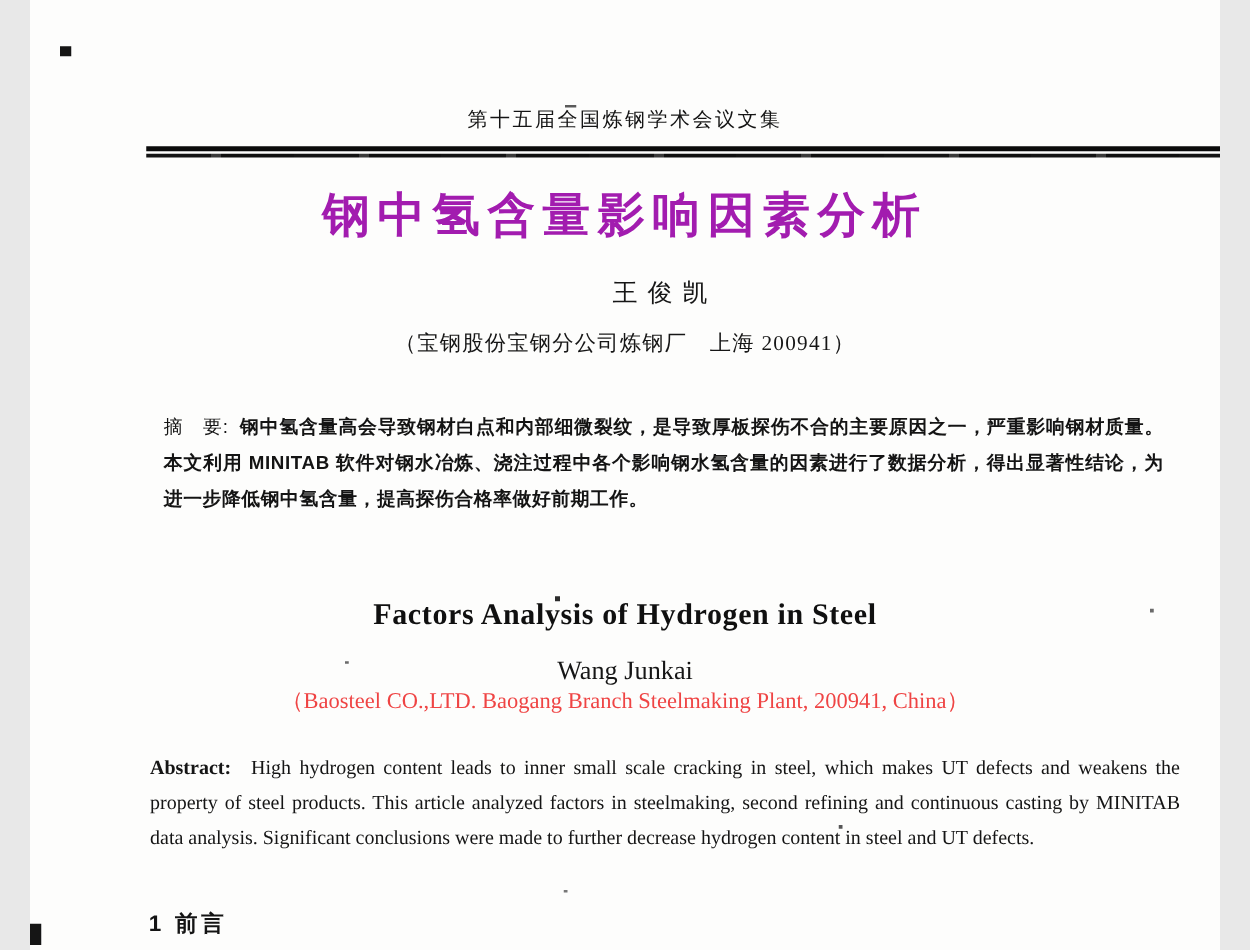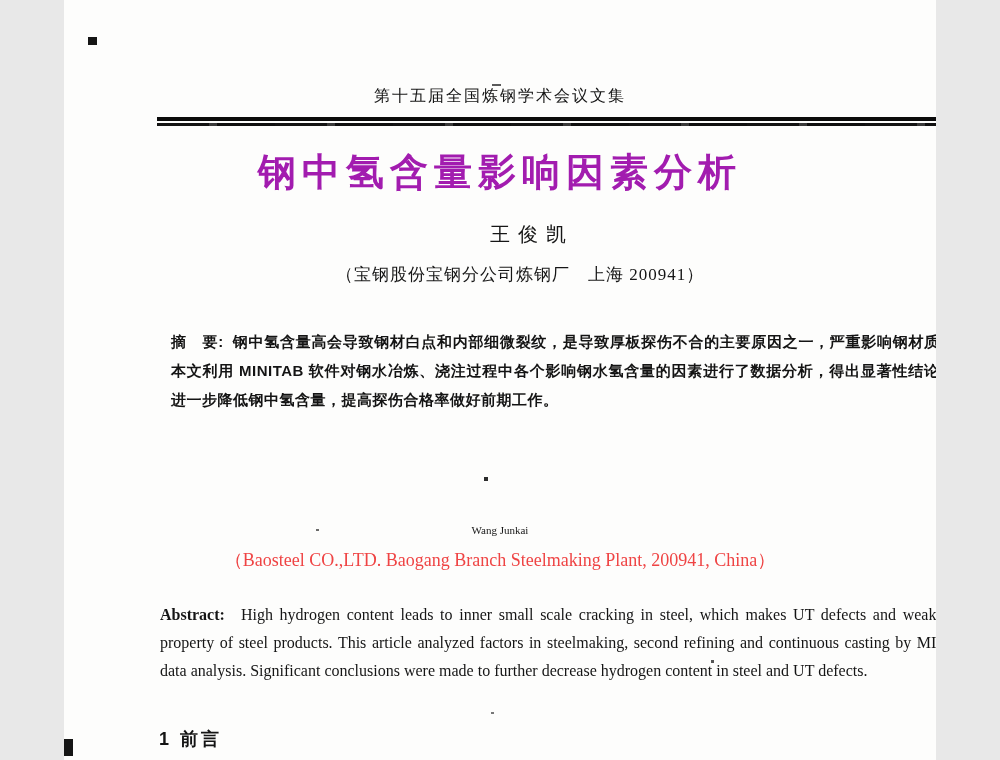--- a/index.html
+++ b/index.html
@@ -1,18 +1,18 @@
 <!DOCTYPE html>
 <html><head>
 <meta charset="utf-8">
 <style>
   html, body { margin: 0; padding: 0; background: #e8e8e8; }
   .page {
     position: relative;
-    width: 872px;
+    width: 952px;
     height: 760px;
     margin: 0 auto;
     background: #fdfdfc;
     color: #1b1b1b;
     overflow: hidden;
     font-family: "Liberation Serif", serif;
   }
   .abs { position: absolute; }
   .center { left: 0; width: 100%; text-align: center; }
 
@@ -46,48 +46,47 @@
     font-size: 20px;
     letter-spacing: 8px;
     color: #161616;
     padding-left: 32px;
   }
   .cn-affiliation {
     top: 263px;
     font-size: 17px;
     letter-spacing: 1px;
     color: #161616;
-    padding-left: 20px;
   }
 
   .cn-abstract-block {
     left: 107px; top: 327px; width: 800px;
     font-family: "Liberation Sans", sans-serif;
     font-size: 15px;
     line-height: 29px;
     font-weight: 600;
     letter-spacing: 0.5px;
     text-align: justify;
     color: #141414;
   }
   .cn-abstract-block p { margin: 0; }
-  .label-bold { font-weight: 700; margin-right: 9px; }
+  .label-bold { font-weight: 400; margin-right: 9px; }
 
   .en-title {
     top: 479px;
     margin: 0;
     font-family: "Liberation Serif", serif;
     font-size: 24px;
     font-weight: 700;
     letter-spacing: 0.5px;
     color: #101010;
   }
   .en-author {
     top: 524px;
-    font-size: 11px;
+    font-size: 21px;
     color: #161616;
   }
   .en-affiliation {
     top: 548px;
     font-size: 18px;
     color: #ef4444;
   }
 
   .en-abstract-block {
     left: 96px; top: 601px; width: 824px;
@@ -141,20 +140,21 @@
   <div class="abs rule-thin"></div>
 
   <h1 class="abs center cn-title">钢中氢含量影响因素分析</h1>
   <div class="abs center cn-author">王俊凯</div>
   <div class="abs center cn-affiliation">（宝钢股份宝钢分公司炼钢厂　上海 200941）</div>
 
   <div class="abs cn-abstract-block">
     <p><span class="label-bold">摘　要:</span><span>钢中氢含量高会导致钢材白点和内部细微裂纹，是导致厚板探伤不合的主要原因之一，严重影响钢材质量。本文利用 MINITAB 软件对钢水冶炼、浇注过程中各个影响钢水氢含量的因素进行了数据分析，得出显著性结论，为进一步降低钢中氢含量，提高探伤合格率做好前期工作。</span></p>
   </div>
 
+  <h2 class="abs center en-title">Factors Analysis of Hydrogen in Steel</h2>
   <div class="abs center en-author">Wang Junkai</div>
   <div class="abs center en-affiliation">（Baosteel CO.,LTD. Baogang Branch Steelmaking Plant, 200941, China）</div>
 
   <div class="abs en-abstract-block">
     <p><span class="en-label">Abstract:</span><span>High hydrogen content leads to inner small scale cracking in steel, which makes UT defects and weakens the property of steel products. This article analyzed factors in steelmaking, second refining and continuous casting by MINITAB data analysis. Significant conclusions were made to further decrease hydrogen content in steel and UT defects.</span></p>
   </div>
 
   <div class="abs section-heading">1 前言</div>
 
 </div>

